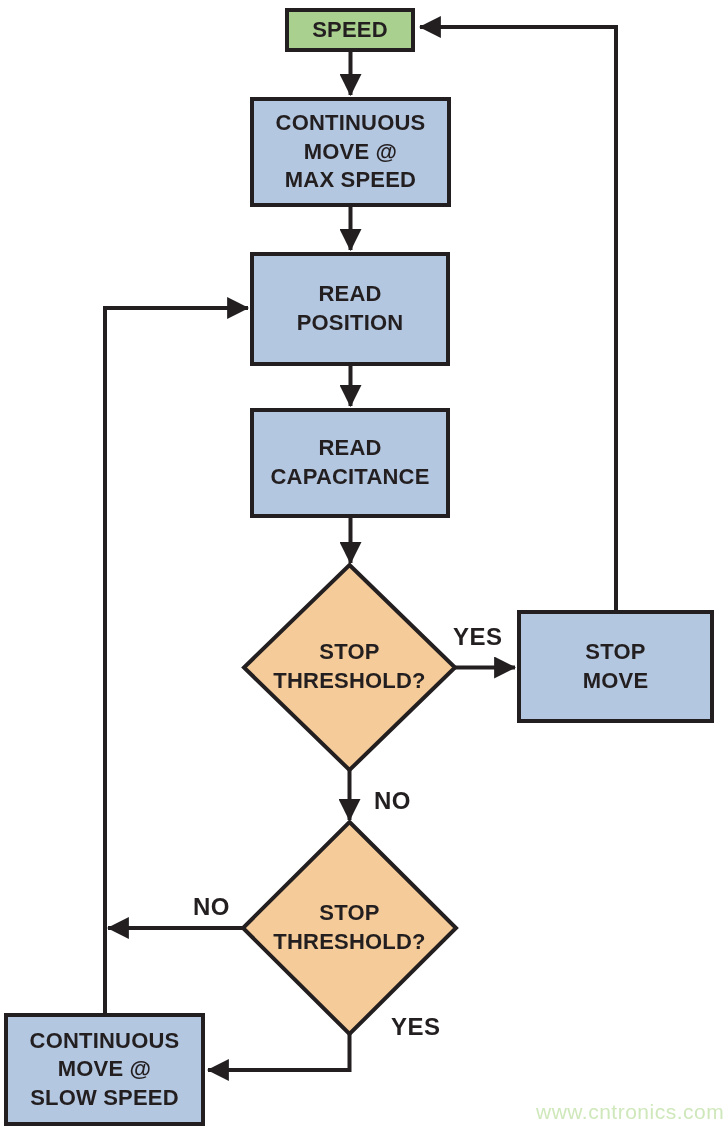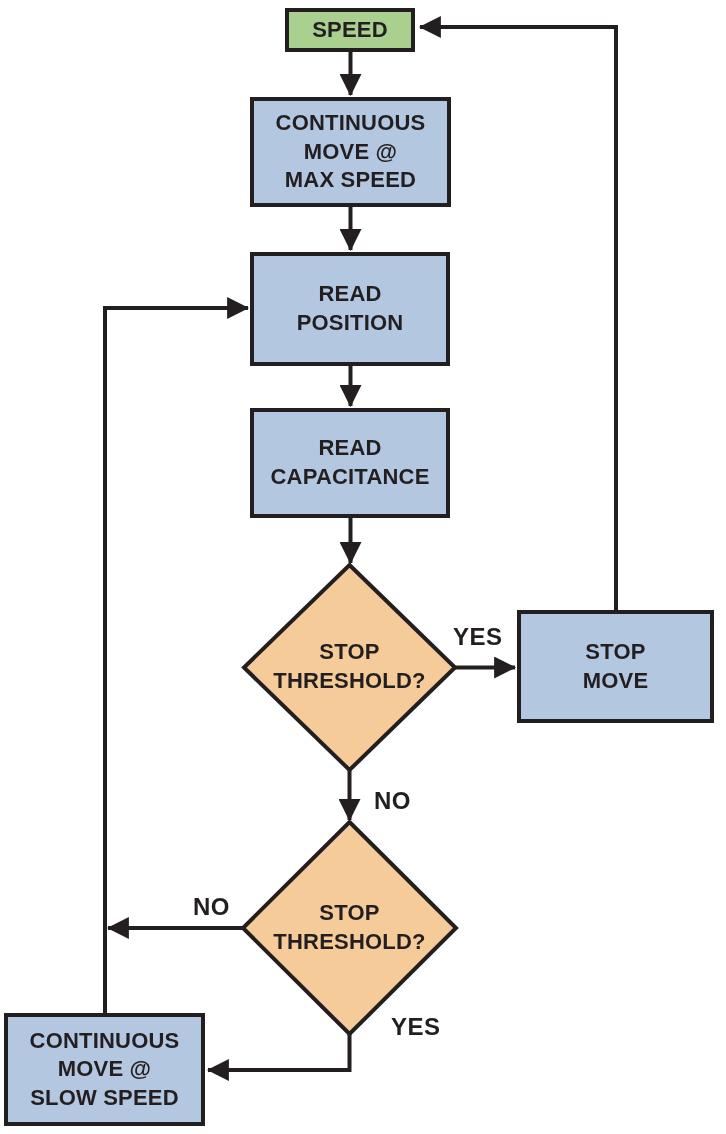--- a/index.html
+++ b/index.html
@@ -126,14 +126,15 @@
 THRESHOLD?</div>
 
   <div class="edge-label" style="left:453px; top:623px;">YES</div>
 
   <div class="edge-label" style="left:374px; top:787px;">NO</div>
 
   <div class="edge-label" style="left:193px; top:893px;">NO</div>
 
   <div class="edge-label" style="left:391px; top:1013px;">YES</div>
 
+  <div class="watermark">www.cntronics.com</div>
 
 </div>
 
 </body></html>

